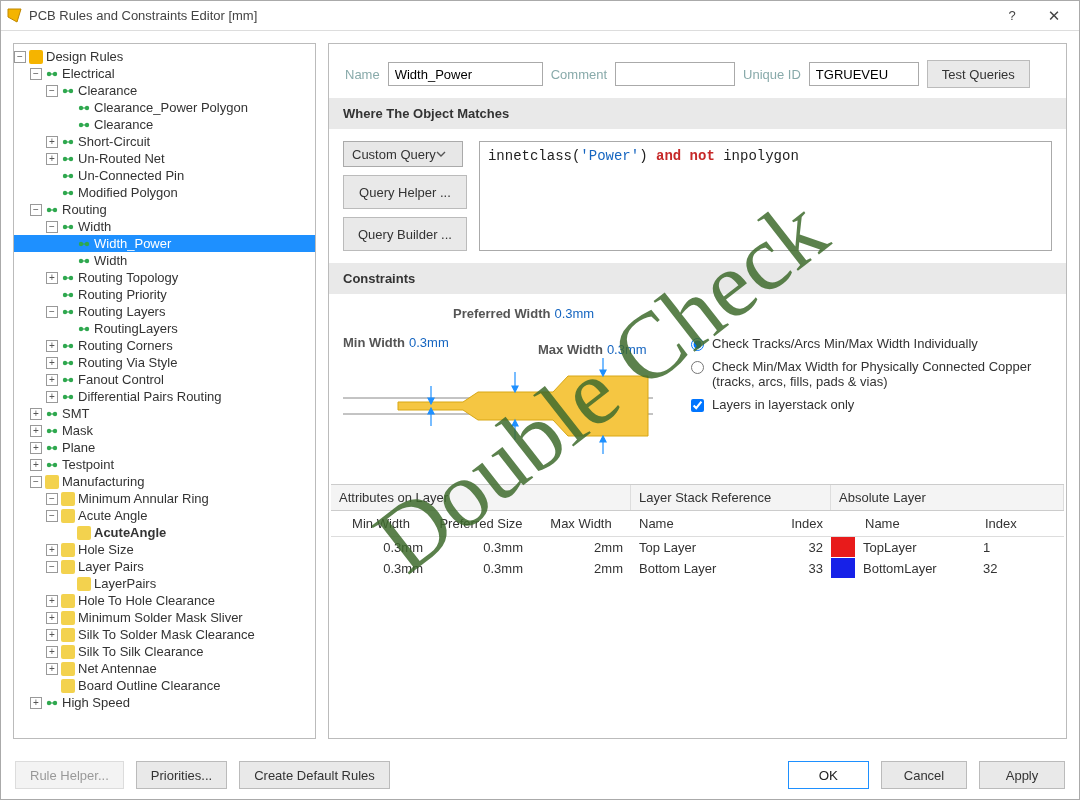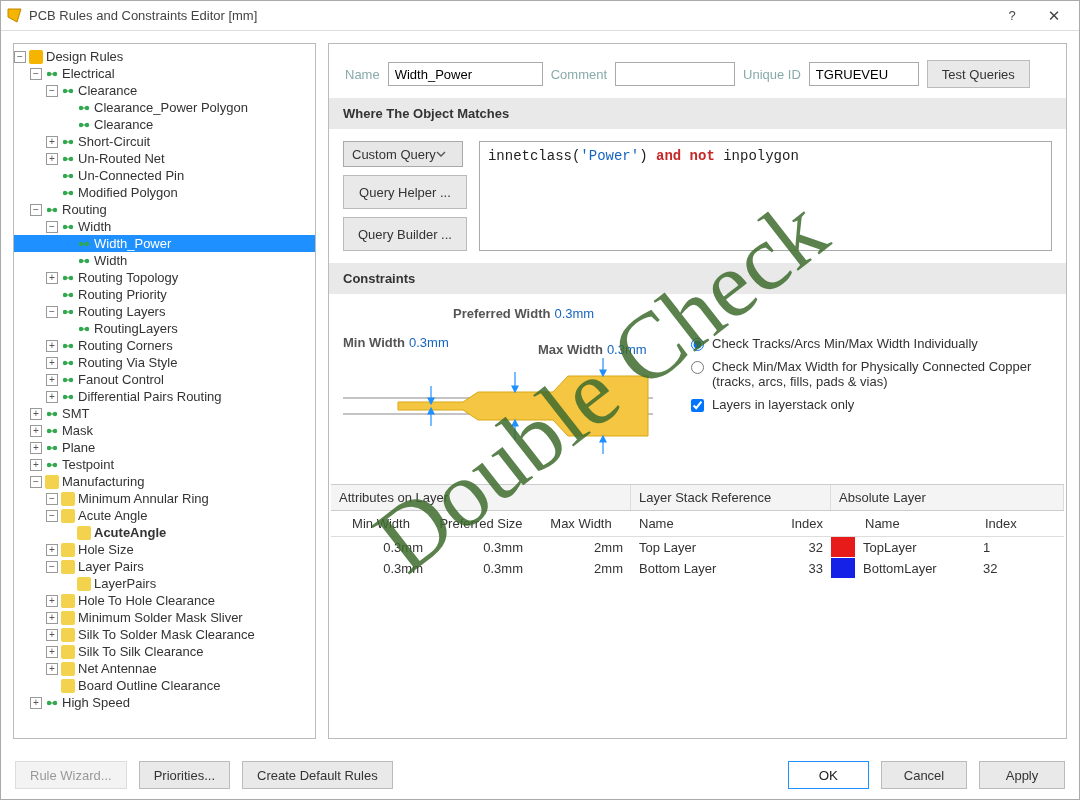--- a/index.html
+++ b/index.html
@@ -606,21 +606,21 @@
               </div>
               <div style="width:120px">BottomLayer</div>
               <div style="flex:1">32</div>
             </div>
           </div>
       </div>
     </div>
   </div>
 
   <div class="footer">
-    <button class="btn" disabled="" style="opacity:.5">Rule Wizard...</button>
+    <button class="btn" disabled="" style="opacity:.5">Rule Helper...</button>
     <button class="btn">Priorities...</button>
     <button class="btn">Create Default Rules</button>
     <div class="spacer"></div>
     <button class="ok-btn">OK</button>
     <button class="btn" style="min-width:86px">Cancel</button>
     <button class="btn" style="min-width:86px">Apply</button>
   </div>
 </div>
 
 <svg class="watermark" width="520" height="520">

